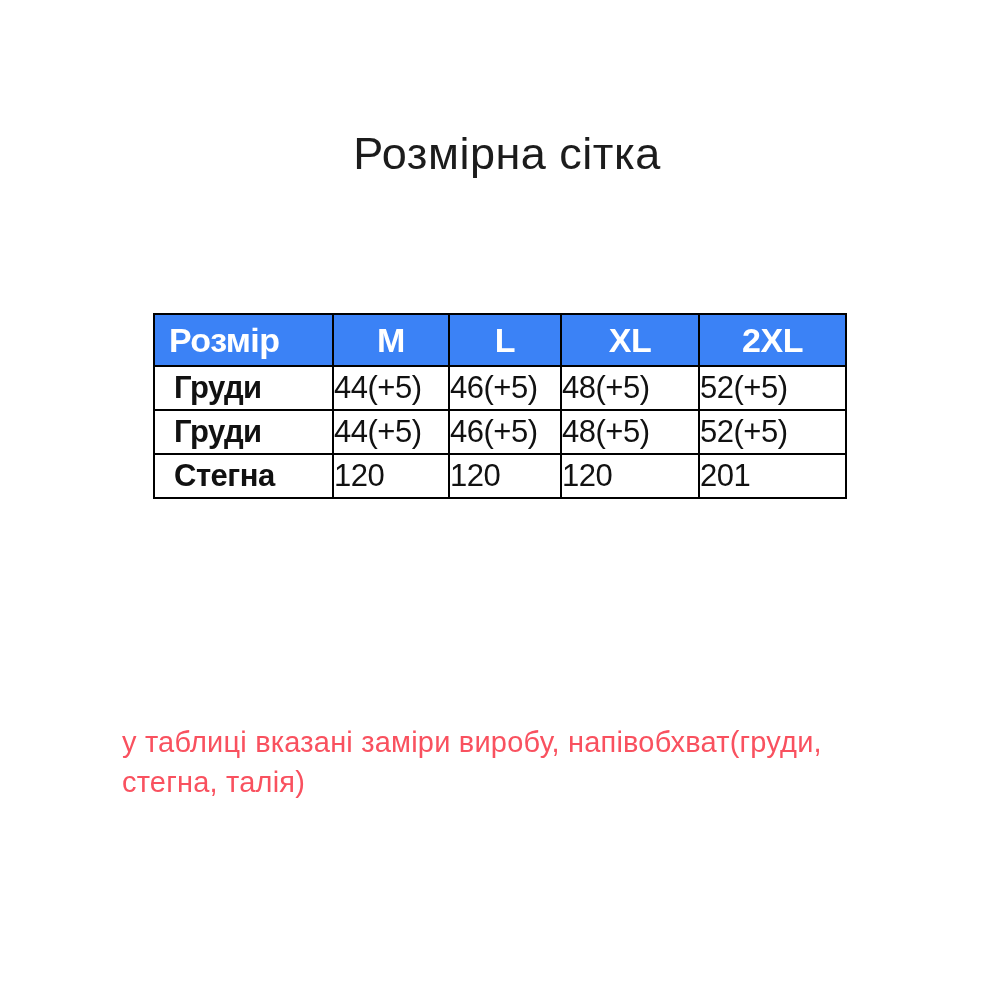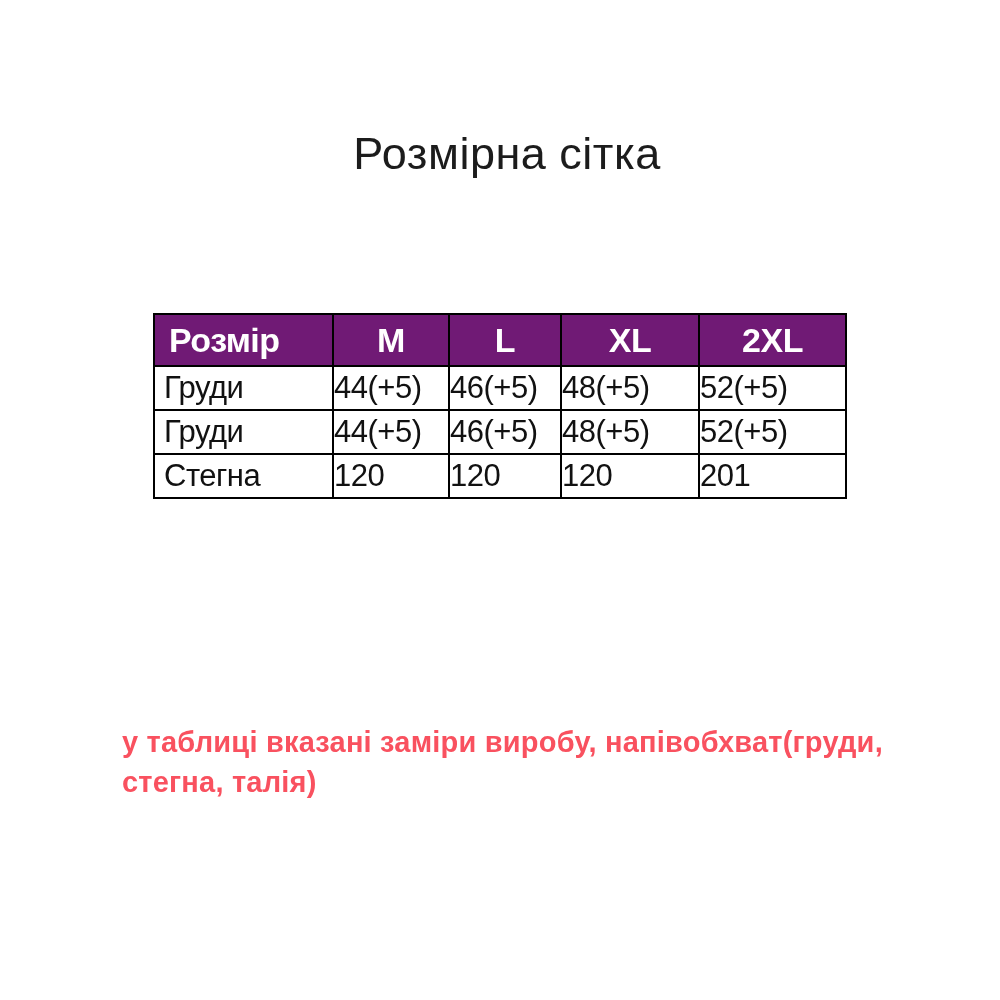--- a/index.html
+++ b/index.html
@@ -34,53 +34,53 @@
     table-layout: fixed;
   }
   table.size-table th,
   table.size-table td {
     border: 2px solid #000000;
     padding: 0;
     overflow: hidden;
     white-space: nowrap;
   }
   table.size-table thead th {
-    background: #701a75;
+    background: #3b82f6;
     color: #ffffff;
     font-weight: bold;
     font-size: 34px;
     height: 50px;
     text-align: center;
     letter-spacing: -0.5px;
   }
   table.size-table thead th.label-col {
     text-align: left;
     padding-left: 14px;
   }
   table.size-table tbody td {
     font-size: 31px;
     color: #111111;
     height: 42px;
     text-align: left;
     letter-spacing: -0.5px;
   }
   table.size-table tbody td.row-label {
     text-align: left;
-    padding-left: 9px;
+    padding-left: 19px;
+    font-weight: bold;
   }
   .note {
     position: absolute;
     left: 122px;
     top: 722px;
     width: 778px;
     font-size: 29px;
     line-height: 40px;
     color: #f9515f;
     letter-spacing: 0.2px;
-    font-weight: bold;
   }
 </style>
 </head>
 <body>
 
 <div class="page">
 
   <div class="title">Розмірна сітка</div>
 
   <table class="size-table">

